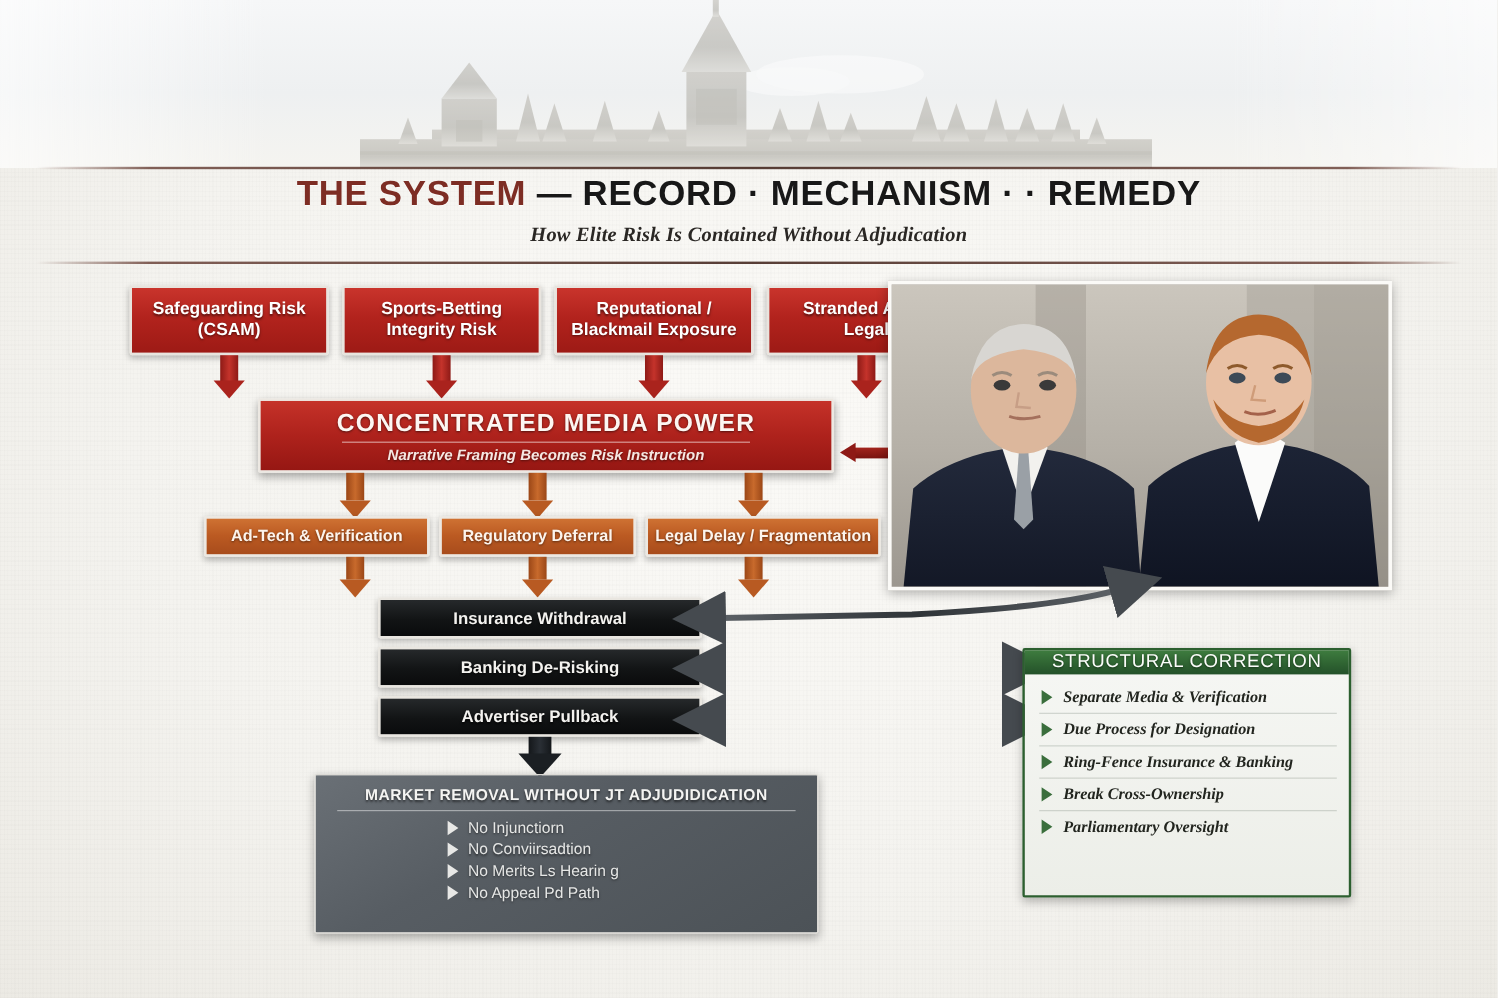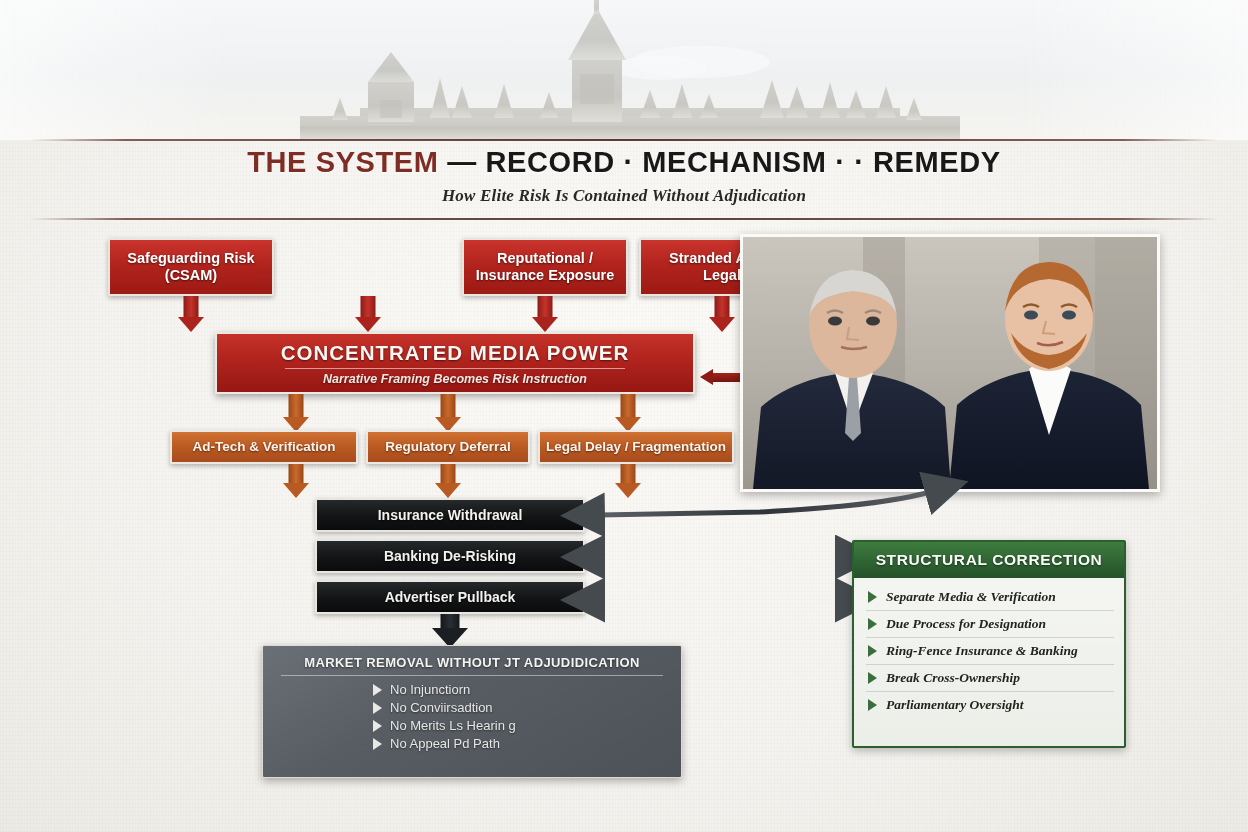--- a/index.html
+++ b/index.html
@@ -113,23 +113,23 @@
   }
   
   #remedy-panel{
     position:absolute;left:852px;top:540px;width:274px;height:208px;
     box-sizing:border-box;
     background:linear-gradient(180deg,#f6f7f4 0%,#eceee8 100%);
     border:2px solid #2c5f2f;border-radius:2px;
     box-shadow:0 3px 8px rgba(0,0,0,.25);
   }
   #remedy-head{
-    height:36px;display:flex;align-items:center;justify-content:center;
+    height:20px;display:flex;align-items:center;justify-content:center;
     background:linear-gradient(180deg,#3e7c3f 0%,#2f6432 55%,#24512a 100%);
-    color:#fbfdfa;font-size:15.5px;font-weight:bold;letter-spacing:.6px;
+    color:#fbfdfa;font-size:15.5px;font-weight:normal;letter-spacing:.6px;
     text-shadow:0 1px 2px rgba(0,0,0,.5);
   }
   #remedy-list{padding:6px 10px 4px 12px;}
   .rem-item{
     display:flex;align-items:center;gap:9px;
     padding:5px 0 5px 2px;border-bottom:1px solid rgba(120,130,118,.28);
     font-size:13.5px;font-style:italic;font-weight:bold;color:#22251f;
     font-family:"Liberation Serif",serif;white-space:nowrap;text-align:right;
   }
   .rem-item:last-child{border-bottom:none;}
@@ -229,23 +229,27 @@
 
   <div id="title-block">
     <div id="main-title"><span class="hl">THE SYSTEM</span><span> — RECORD · MECHANISM · · REMEDY</span></div>
     <div id="subtitle">How Elite Risk Is Contained Without Adjudication</div>
   </div>
 
   <div class="box risk-box" style="left:108px;top:238px;width:166px;height:58px;">
     <span>Safeguarding Risk</span>
     <span>(CSAM)</span>
   </div>
+  <div class="box risk-box" style="left:285px;top:238px;width:166px;height:58px;">
+    <span>Sports-Betting</span>
+    <span>Integrity Risk</span>
+  </div>
   <div class="box risk-box" style="left:462px;top:238px;width:166px;height:58px;">
     <span>Reputational /</span>
-    <span>Insurance Exposure</span>
+    <span>Blackmail Exposure</span>
   </div>
   <div class="box risk-box" style="left:639px;top:238px;width:166px;height:58px;">
     <span>Stranded Asset</span>
     <span>Legal</span>
   </div>
 
   <div class="arrow-down red-arrow" style="left:173px;top:296px;width:36px;height:36px;">
       <div class="shaft" style="height:22px;"></div>
       <div class="head"></div>
     </div>

